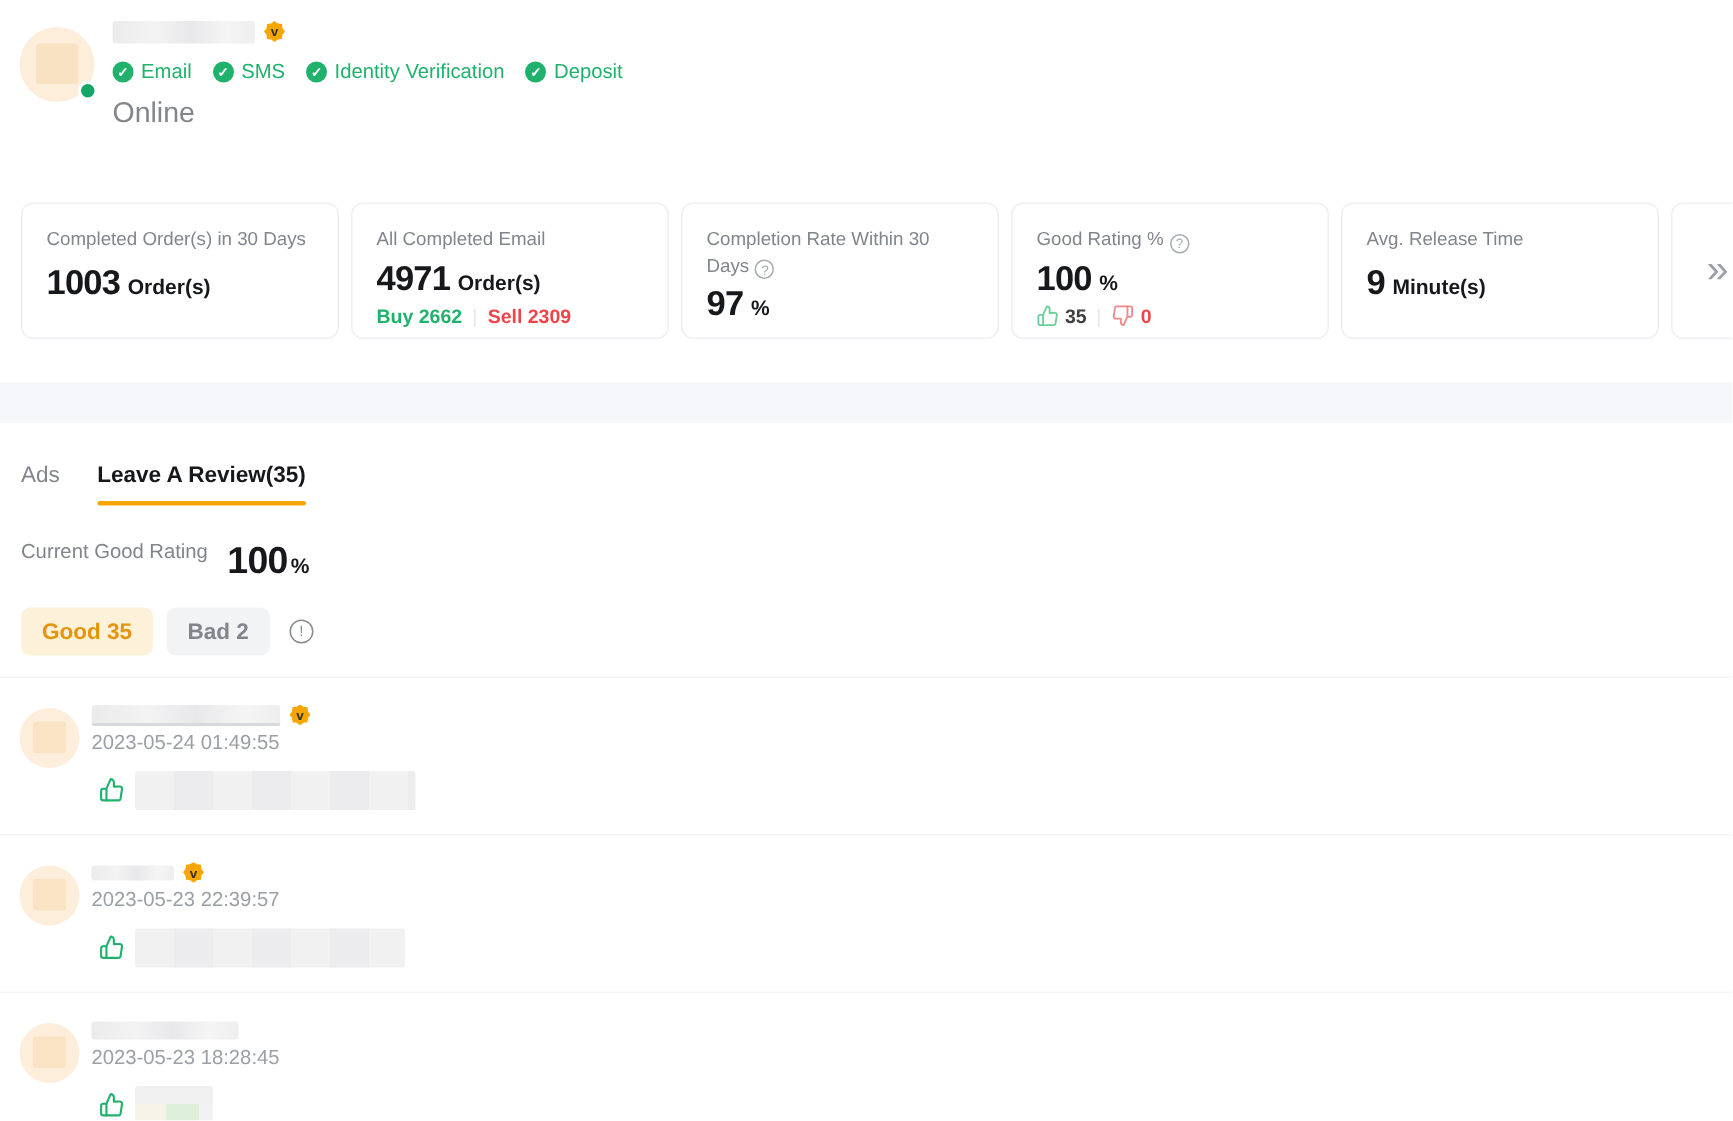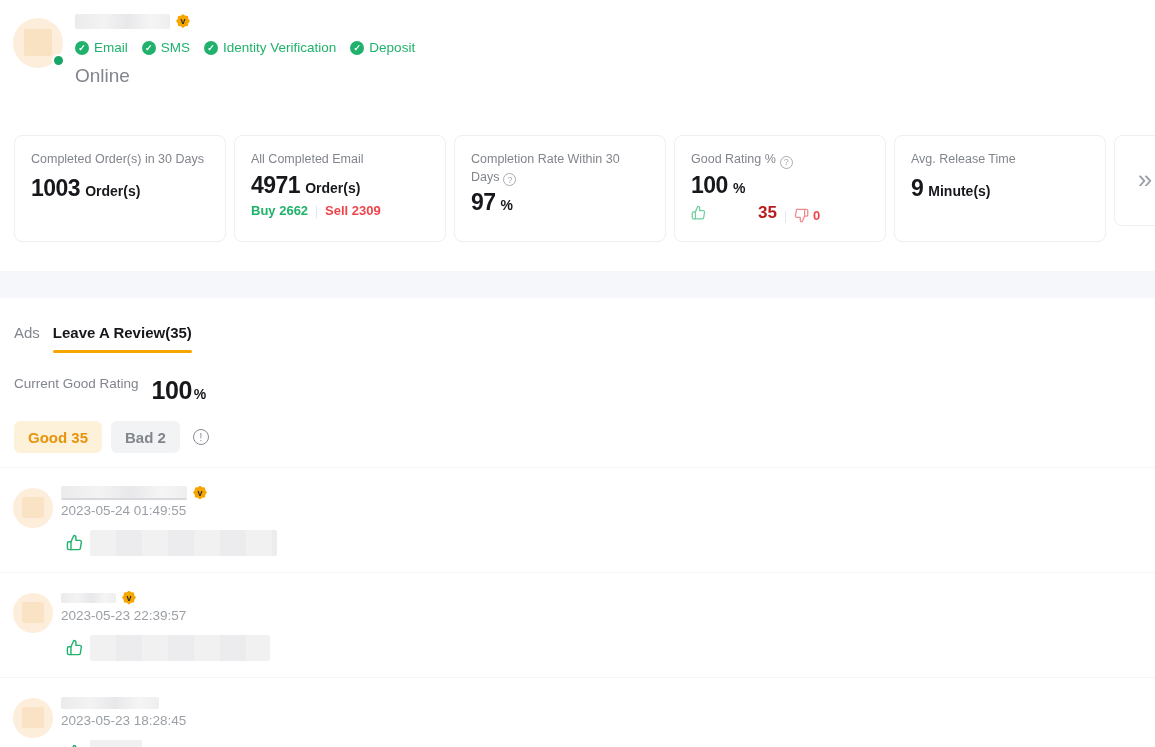--- a/index.html
+++ b/index.html
@@ -23,45 +23,45 @@
   .v-badge { width:14px; height:14px; background:#f7a600; color:#33302a; font-size:9px; font-weight:bold;
     display:inline-flex; align-items:center; justify-content:center; flex:none;
     clip-path:polygon(100% 50%,87.9% 65.7%,85.4% 85.4%,65.7% 87.9%,50% 100%,34.3% 87.9%,14.6% 85.4%,12.1% 65.7%,0% 50%,12.1% 34.3%,14.6% 14.6%,34.3% 12.1%,50% 0%,65.7% 12.1%,85.4% 14.6%,87.9% 34.3%); }
   .badges-row { display:flex; align-items:center; gap:14px; margin-top:10px; }
   .badge { display:flex; align-items:center; gap:5px; color:#20b26c; font-size:13.5px; }
   .check-circle { width:14px; height:14px; border-radius:50%; background:#20b26c; color:#fff;
     font-size:9px; font-weight:bold; display:inline-flex; align-items:center; justify-content:center; flex:none; }
   .status-text { margin-top:10px; color:#81858c; font-size:19px; }
   
   .stats-row { display:flex; gap:8px; margin:48px 0 0 14px; }
-  .card { width:212px; min-width:212px; height:107px; border:1px solid #edeff2; border-radius:8px;
+  .card { width:212px; min-width:212px; height:91px; border:1px solid #edeff2; border-radius:8px;
     padding:15px 16px 0 16px; background:#fff; }
   .card-label { font-size:12.5px; color:#81858c; line-height:1.4; display:block; }
   .help-icon { display:inline-flex; width:13px; height:13px; border:1px solid #a7abb2; border-radius:50%;
     color:#a7abb2; font-size:9px; align-items:center; justify-content:center; vertical-align:-2px; margin-left:4px; }
   .value-row { margin-top:6px; display:flex; align-items:baseline; gap:5px; }
   .value-row.tight { margin-top:3px; }
   .big-num { font-size:23px; font-weight:bold; color:#17181c; letter-spacing:-0.5px; }
   .unit { font-size:14px; font-weight:bold; color:#17181c; }
   .sub-row { margin-top:4px; display:flex; align-items:flex-end; gap:8px; font-size:13px; font-weight:600; }
   .buy-txt { color:#20b26c; }
   .sell-txt { color:#ef454a; }
   .vdiv { width:1px; height:12px; background:#e4e6e9; }
   .thumb-count { display:flex; align-items:center; gap:4px; }
   .thumb-up-sm { color:#6fcf9a; }
-  .thumb-up-sm .cnt { color:#b91c1c; font-weight:600; font-size:17px;margin-left:48px; }
+  .thumb-up-sm .cnt { color:#404040; font-weight:600; font-size:13px; }
   .thumb-dn-sm { color:#f08a8d; }
   .thumb-dn-sm .cnt { color:#ef454a; font-weight:600; font-size:13px; }
   .thumb-dn-sm svg { transform:rotate(180deg); }
   .card-ghost { width:62px; min-width:62px; height:91px; border:1px solid #edeff2; border-radius:8px;
     display:flex; align-items:center; justify-content:center; }
   .expand-glyph { color:#9ba0a8; font-size:26px; line-height:1; padding-bottom:4px; cursor:pointer; }
   
   .band { height:27px; background:#f6f7fa; margin-top:29px; }
-  .tabs { display:flex; gap:13px; margin:26px 0 0 14px; align-items:flex-start;text-align:right; }
+  .tabs { display:flex; gap:25px; margin:26px 0 0 14px; align-items:flex-start;text-align:right; }
   .tab { font-size:15px; cursor:pointer; }
   .tab .tab-label { display:block; }
   .tab.inactive .tab-label { color:#81858c; font-weight:400; }
   .tab.active .tab-label { color:#17181c; font-weight:bold; }
   .tab-underline { height:3px; border-radius:2px; background:#f7a600; margin-top:9px; }
   
   .rating-line { margin:23px 0 0 14px; display:flex; align-items:flex-start; gap:13px; }
   .rating-label { font-size:13.5px; color:#81858c; }
   .rating-val { display:flex; align-items:baseline; gap:2px; }
   .rating-val .big { font-size:25px; font-weight:bold; letter-spacing:-0.5px; }

